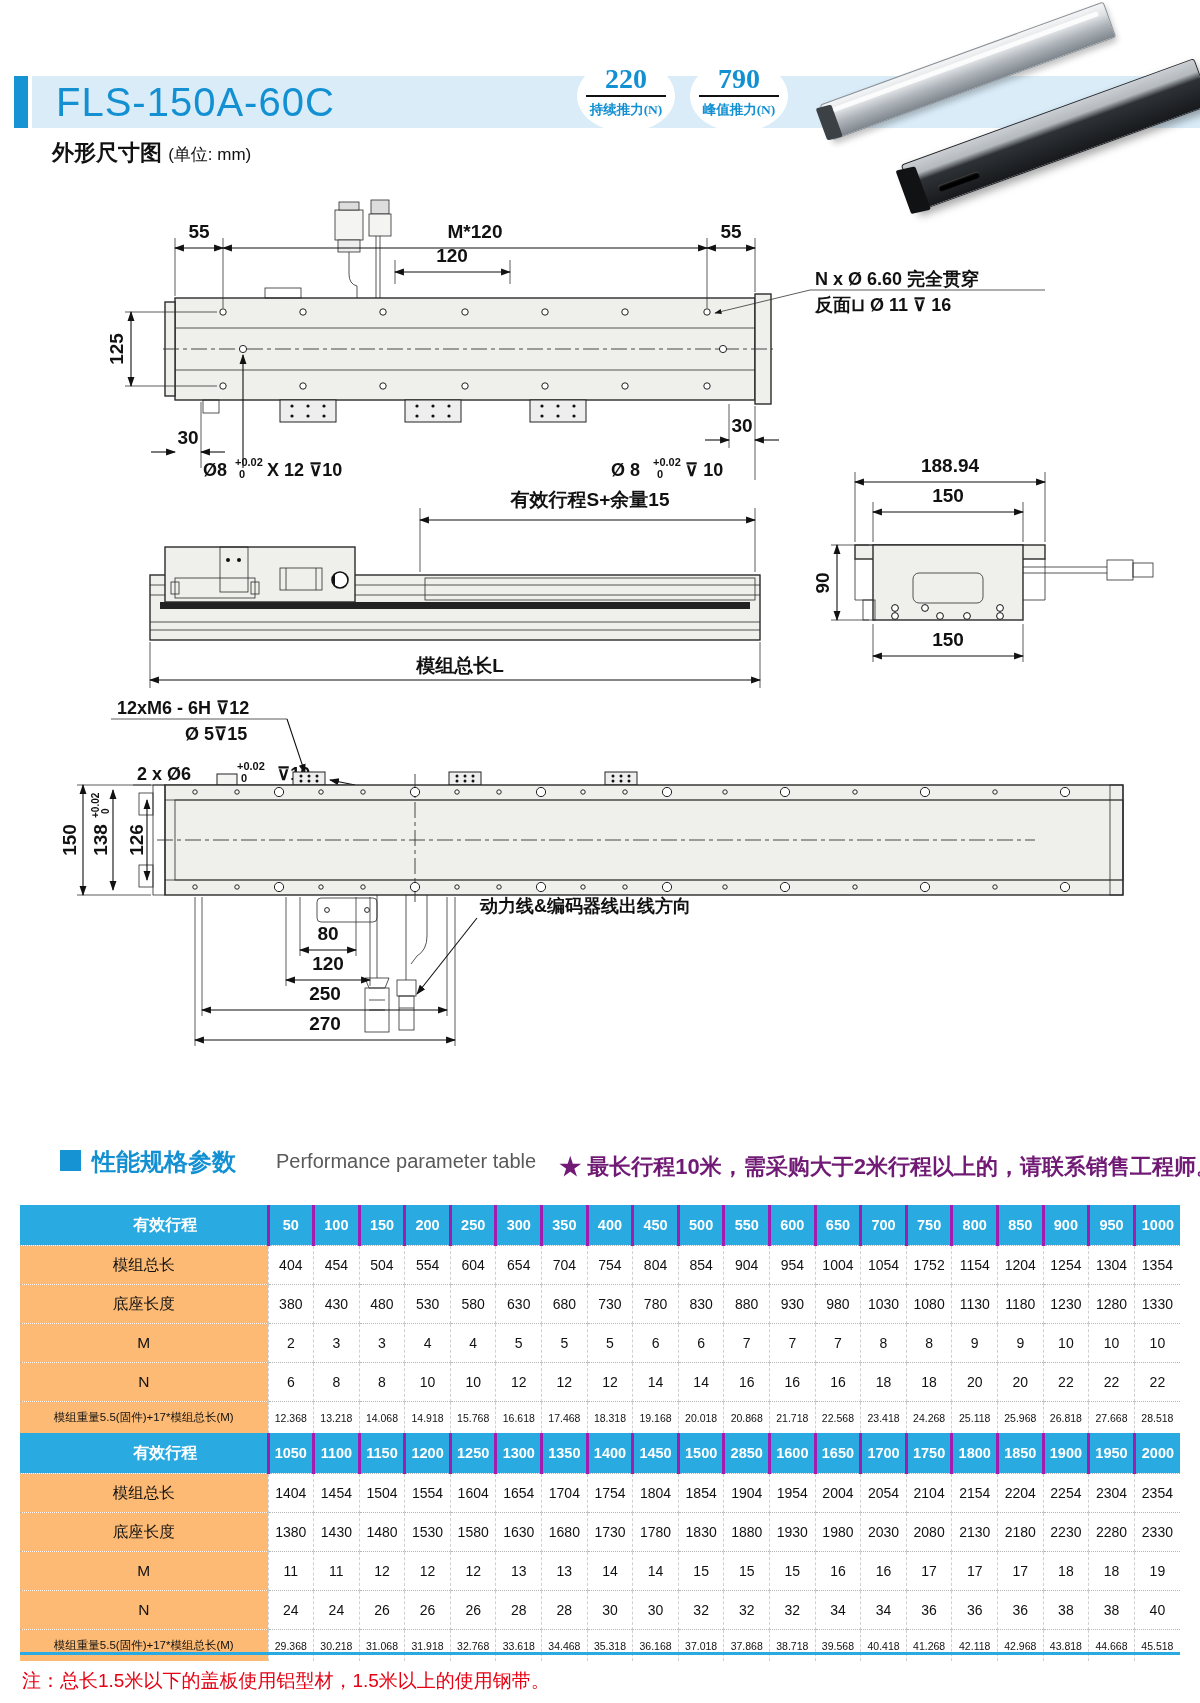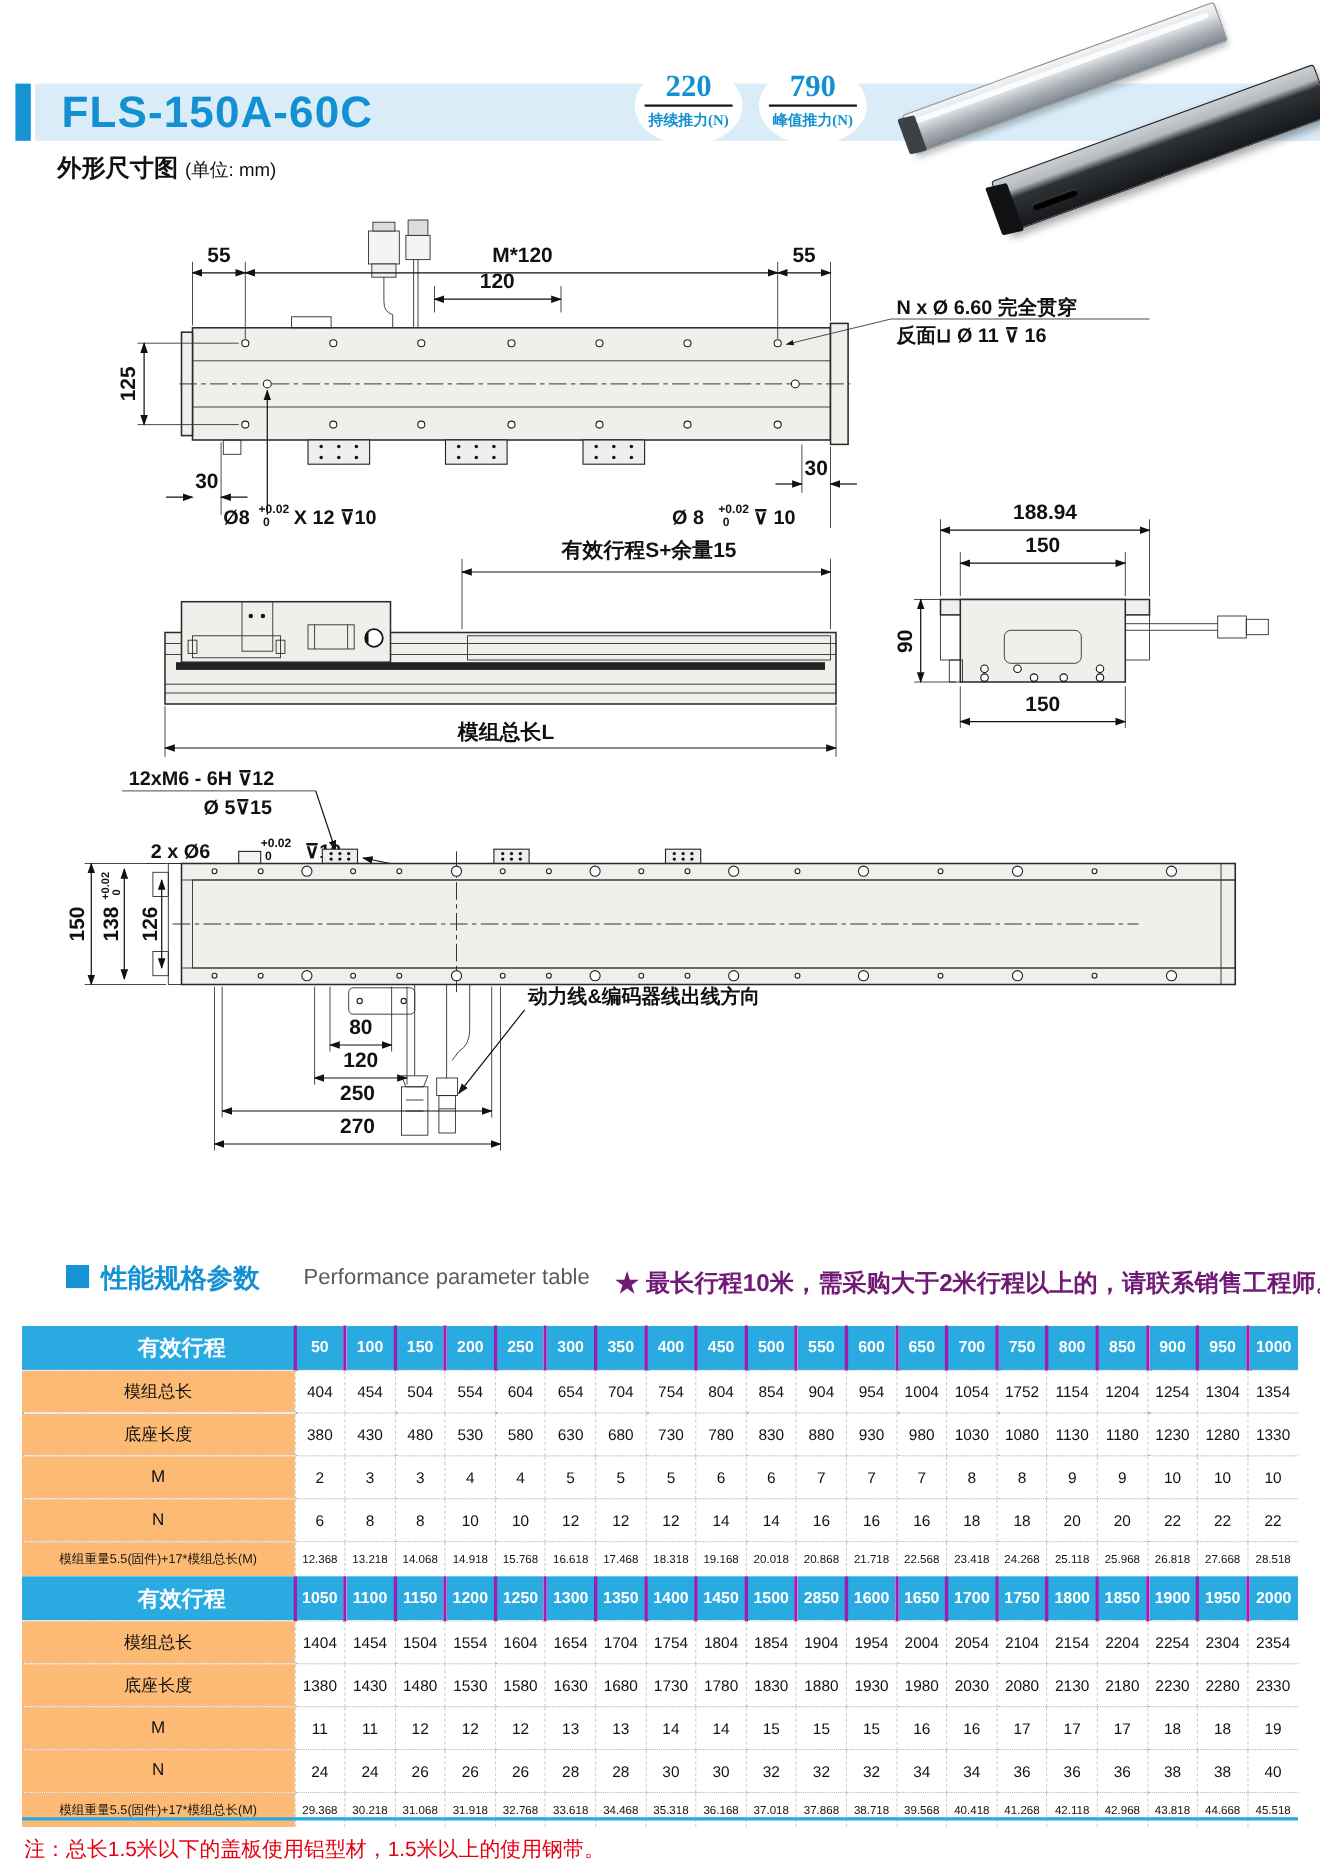--- a/index.html
+++ b/index.html
@@ -2,21 +2,21 @@
 <html><head>
 <meta charset="utf-8">
 <style>
   html,body{margin:0;padding:0;background:#fff;}
   #page{position:relative;width:1200px;height:1703px;background:#fff;overflow:hidden;
         font-family:"Liberation Sans",sans-serif;color:#111;}
   
   .accent-bar{position:absolute;left:14px;top:76px;width:14px;height:52px;background:#1593d3;}
   .title-band{position:absolute;left:32px;top:76px;width:1168px;height:52px;background:#d9ecf8;}
   .page-title{position:absolute;left:56px;top:74px;height:56px;line-height:56px;
-              font-size:40px;font-weight:bold;color:#1390d2;letter-spacing:1px;}
+              font-size:40px;font-weight:normal;color:#1390d2;letter-spacing:1px;}
   .subtitle-row{position:absolute;left:52px;top:138px;font-size:22px;font-weight:bold;color:#111;}
   .subtitle-unit{font-size:17px;font-weight:normal;}
   .badge{position:absolute;top:60px;width:98px;height:72px;background:#fff;border-radius:50%;
          text-align:center;overflow:visible;font-family:Liberation Serif, serif;}
   .badge-val{font-size:28px;font-weight:bold;color:#1390d2;padding-top:3px;}
   .badge-line{width:80px;height:2px;background:#111;margin:0 auto;}
   .badge-label{font-size:13.5px;font-weight:bold;color:#1390d2;margin-top:4px;white-space:nowrap;
                position:relative;left:-8px;width:114px;}
   
   .photo{position:absolute;left:795px;top:0;width:405px;height:195px;}
@@ -50,21 +50,21 @@
   .sec-en{position:absolute;left:216px;top:4px;font-size:20px;color:#595959;}
   .sec-warn{position:absolute;right:0;top:6px;font-size:22px;font-weight:bold;color:#701a75;}
   
   table.perf{position:absolute;left:20px;top:1205px;width:1160px;border-collapse:collapse;
              table-layout:fixed;}
   table.perf td,table.perf th{padding:0;text-align:center;vertical-align:middle;
              font-weight:normal;overflow:hidden;white-space:nowrap;}
   table.perf col.c-label{width:248px;}
   table.perf tr.hrow th{background:#29abe2;color:#fff;font-weight:bold;height:40px;
              font-size:14.5px;border-left:3px solid #a21caf;}
-  table.perf tr.hrow th.lbl{font-size:20px;border-left:none;padding-left:44px;}
+  table.perf tr.hrow th.lbl{font-size:16px;border-left:none;padding-left:44px;}
   table.perf td{height:38px;font-size:14px;border-top:1px dotted #b5b5b5;
              border-left:1px dashed #cfcfcf;background:#fff;}
   table.perf td.lbl{background:#fdba74;font-size:15.5px;border-left:none;}
   table.perf tr.wrow td{height:31px;font-size:10.5px;}
   table.perf tr.wrow td.lbl{font-size:11.5px;}
   .table-underline{position:absolute;left:20px;top:1652px;width:1160px;height:3px;background:#29abe2;}
   .foot-note{position:absolute;left:22px;top:1668px;font-size:19px;font-weight:normal;color:#e60012;}
 </style>
 </head>
 <body>

